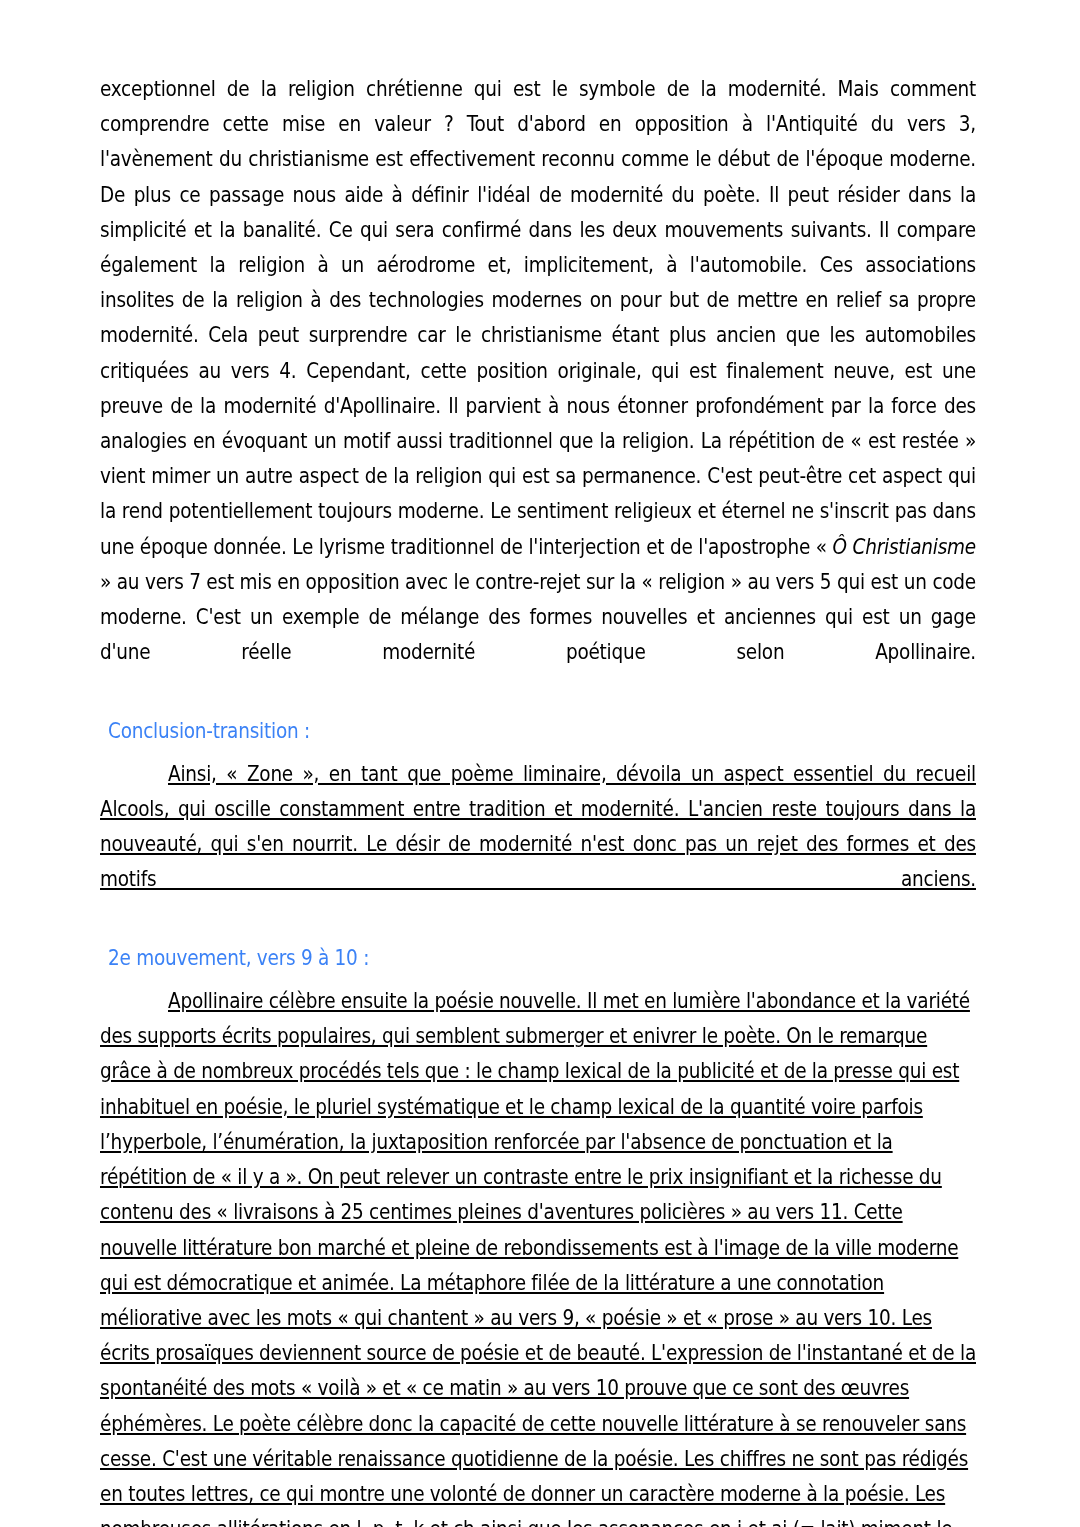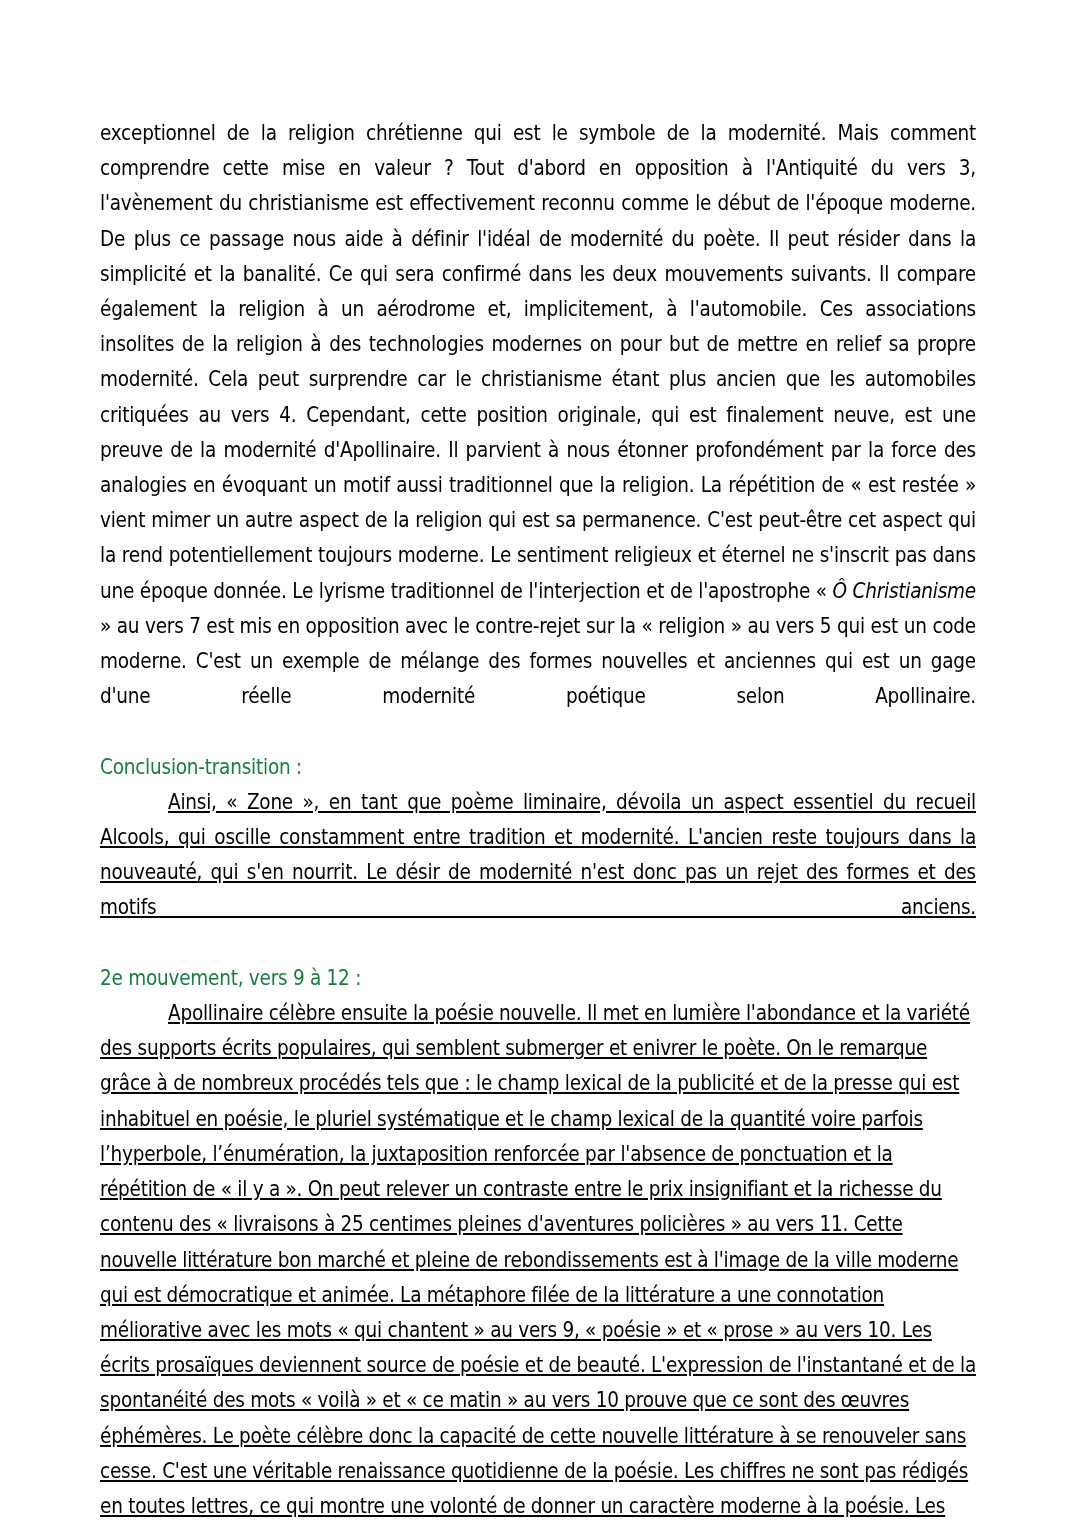--- a/index.html
+++ b/index.html
@@ -13,21 +13,21 @@
     height: 1527px;
     overflow: hidden;
     font-family: "DejaVu Sans", sans-serif;
   }
   #page {
     position: relative;
     width: 1080px;
     height: 1527px;
     background: #ffffff;
     box-sizing: border-box;
-    padding: 116px 104px 0 100px;
+    padding: 72px 104px 0 100px;
   }
   .doc-body {
     font-family: "DejaVu Sans", sans-serif;
     font-size: 20.5px;
     line-height: 35.2px;
     color: #000000;
     text-align: left;
     letter-spacing: -0.22px;
     word-spacing: -0.1px;
     font-stretch: condensed;
@@ -39,23 +39,23 @@
     text-justify: inter-word;
   }
   p.para.indent {
     text-indent: 68px;
     text-decoration: underline;
   }
   p.para.last-left {
     text-align: left;
   }
   .heading {
-    margin: 0;
+    margin: 8px;
     padding: 0;
-    color: #15803d;
+    color: #3b82f6;
     font-weight: 400;
     text-align: left;
   }
   .it {
     font-style: italic;
   }
   
   p.para::after {
     content: "";
     display: inline-block;
@@ -67,18 +67,18 @@
 
 <div id="page">
   <div class="doc-body">
 
     <p class="para"><span>exceptionnel de la religion chrétienne qui est le symbole de la modernité. Mais comment comprendre cette mise en valeur ? Tout d'abord en opposition à l'Antiquité du vers 3, l'avènement du christianisme est effectivement reconnu comme le début de l'époque moderne. De plus ce passage nous aide à définir l'idéal de modernité du poète. Il peut résider dans la simplicité et la banalité. Ce qui sera confirmé dans les deux mouvements suivants. Il compare également la religion à un aérodrome et, implicitement, à l'automobile. Ces associations insolites de la religion à des technologies modernes on pour but de mettre en relief sa propre modernité. Cela peut surprendre car le christianisme étant plus ancien que les automobiles critiquées au vers 4. Cependant, cette position originale, qui est finalement neuve, est une preuve de la modernité d'Apollinaire. Il parvient à nous étonner profondément par la force des analogies en évoquant un motif aussi traditionnel que la religion. La répétition de « est restée » vient mimer un autre aspect de la religion qui est sa permanence. C'est peut-être cet aspect qui la rend potentiellement toujours moderne. Le sentiment religieux et éternel ne s'inscrit pas dans une époque donnée. Le lyrisme traditionnel de l'interjection et de l'apostrophe « </span><span class="it">Ô Christianisme</span><span> » au vers 7 est mis en opposition avec le contre-rejet sur la « religion » au vers 5 qui est un code moderne. C'est un exemple de mélange des formes nouvelles et anciennes qui est un gage d'une réelle modernité poétique selon Apollinaire.</span></p>
 
     <p class="heading">Conclusion-transition :</p>
 
     <p class="para indent">Ainsi, « Zone », en tant que poème liminaire, dévoila un aspect essentiel du recueil Alcools, qui oscille constamment entre tradition et modernité. L'ancien reste toujours dans la nouveauté, qui s'en nourrit. Le désir de modernité n'est donc pas un rejet des formes et des motifs anciens.</p>
 
-    <p class="heading">2e mouvement, vers 9 à 12 :</p>
+    <p class="heading">2e mouvement, vers 9 à 10 :</p>
 
     <p class="para indent last-left">Apollinaire célèbre ensuite la poésie nouvelle. Il met en lumière l'abondance et la variété des supports écrits populaires, qui semblent submerger et enivrer le poète. On le remarque grâce à de nombreux procédés tels que : le champ lexical de la publicité et de la presse qui est inhabituel en poésie, le pluriel systématique et le champ lexical de la quantité voire parfois l’hyperbole, l’énumération, la juxtaposition renforcée par l'absence de ponctuation et la répétition de « il y a ». On peut relever un contraste entre le prix insignifiant et la richesse du contenu des « livraisons à 25 centimes pleines d'aventures policières » au vers 11. Cette nouvelle littérature bon marché et pleine de rebondissements est à l'image de la ville moderne qui est démocratique et animée. La métaphore filée de la littérature a une connotation méliorative avec les mots « qui chantent » au vers 9, « poésie » et « prose » au vers 10. Les écrits prosaïques deviennent source de poésie et de beauté. L'expression de l'instantané et de la spontanéité des mots « voilà » et « ce matin » au vers 10 prouve que ce sont des œuvres éphémères. Le poète célèbre donc la capacité de cette nouvelle littérature à se renouveler sans cesse. C'est une véritable renaissance quotidienne de la poésie. Les chiffres ne sont pas rédigés en toutes lettres, ce qui montre une volonté de donner un caractère moderne à la poésie. Les nombreuses allitérations en l, p, t, k et ch ainsi que les assonances en i et ai (= lait) miment le</p>
 
   </div>
 </div>
 
 </body></html>

